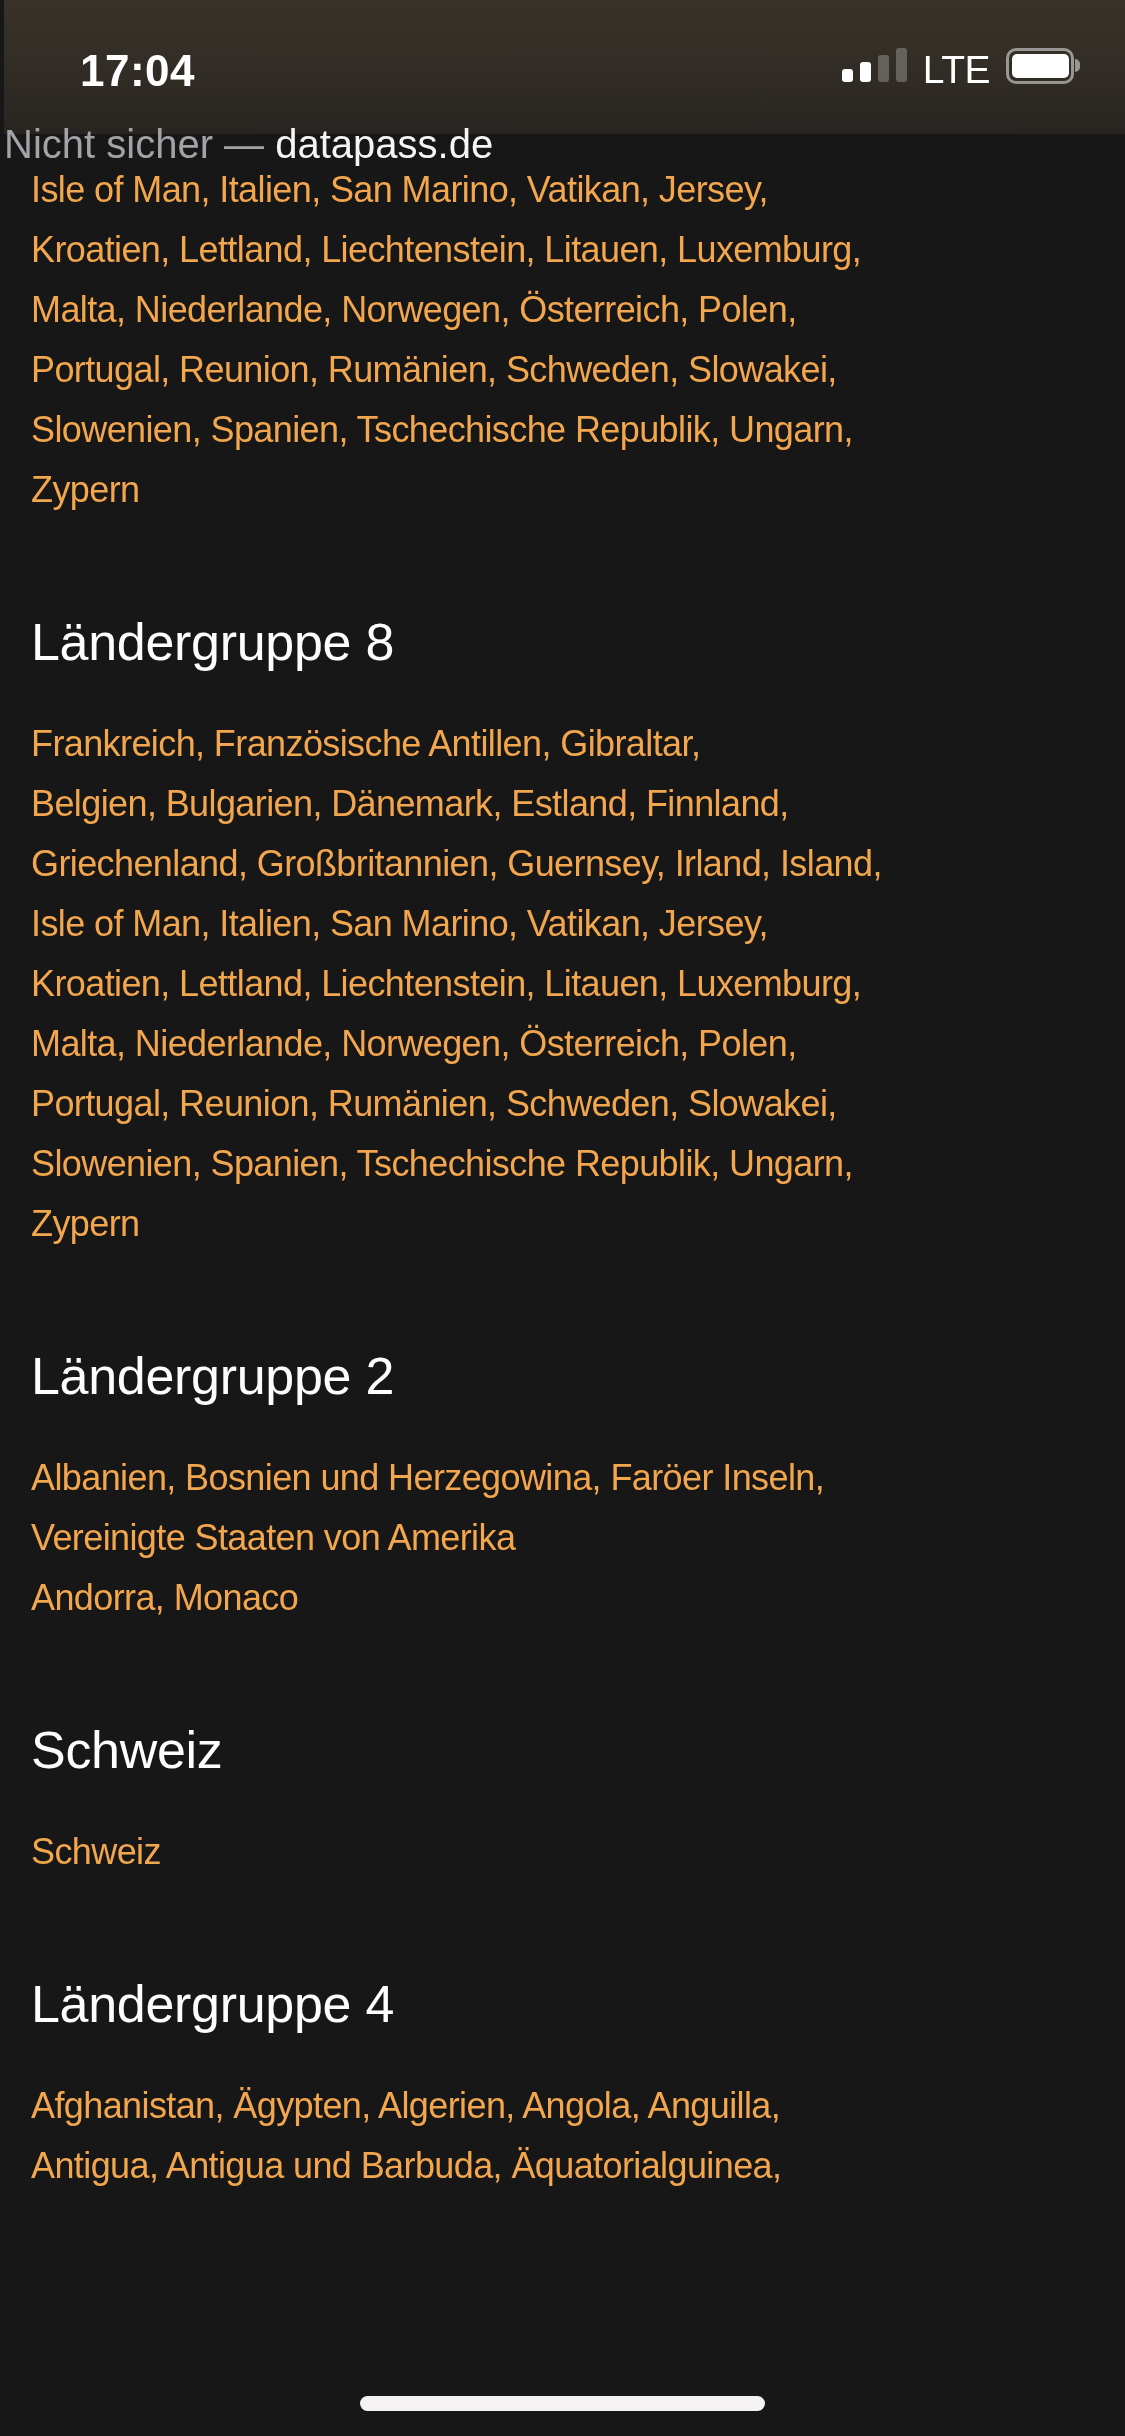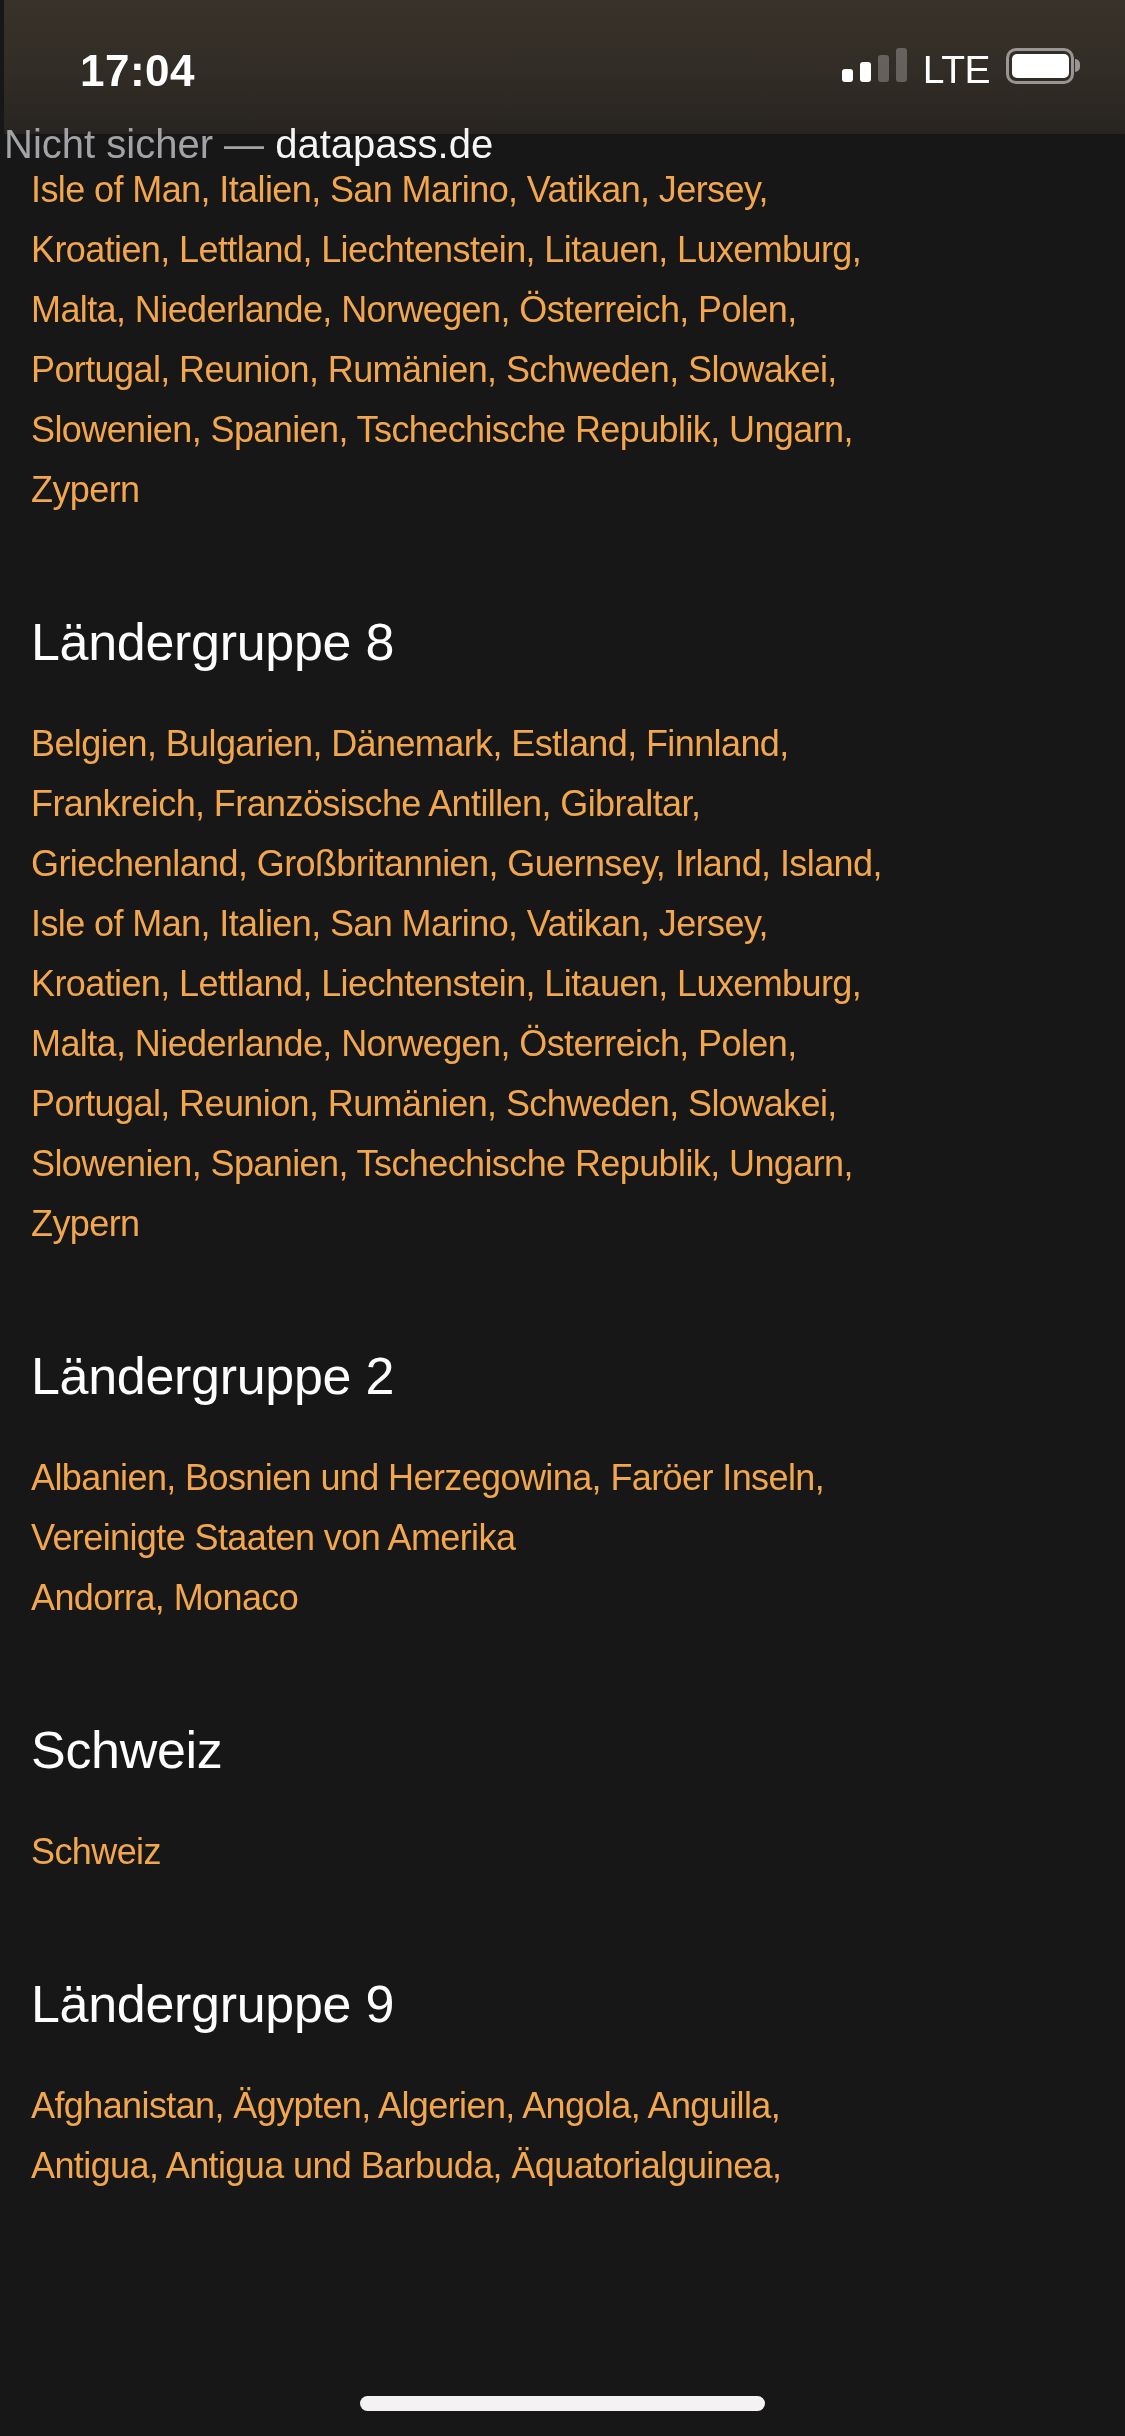--- a/index.html
+++ b/index.html
@@ -149,24 +149,24 @@
 
         <div class="line">Zypern</div>
       </div>
 
     <div>
 
         <section>
           <h2 class="section-heading">Ländergruppe 8</h2>
           <div class="para">
 
+              <div class="line">Frankreich, Französische Antillen, Gibraltar,</div>
+
               <div class="line">Belgien, Bulgarien, Dänemark, Estland, Finnland,</div>
 
-              <div class="line">Frankreich, Französische Antillen, Gibraltar,</div>
-
               <div class="line">Griechenland, Großbritannien, Guernsey, Irland, Island,</div>
 
               <div class="line">Isle of Man, Italien, San Marino, Vatikan, Jersey,</div>
 
               <div class="line">Kroatien, Lettland, Liechtenstein, Litauen, Luxemburg,</div>
 
               <div class="line">Malta, Niederlande, Norwegen, Österreich, Polen,</div>
 
               <div class="line">Portugal, Reunion, Rumänien, Schweden, Slowakei,</div>
 
@@ -196,21 +196,21 @@
 
         <section>
           <h2 class="section-heading">Schweiz</h2>
           <div class="para">
 
               <div class="line">Schweiz</div>
             </div>
         </section>
 
         <section>
-          <h2 class="section-heading">Ländergruppe 9</h2>
+          <h2 class="section-heading">Ländergruppe 4</h2>
           <div class="para">
 
               <div class="line">Afghanistan, Ägypten, Algerien, Angola, Anguilla,</div>
 
               <div class="line">Antigua, Antigua und Barbuda, Äquatorialguinea,</div>
             </div>
         </section>
       </div>
 
   </div>

